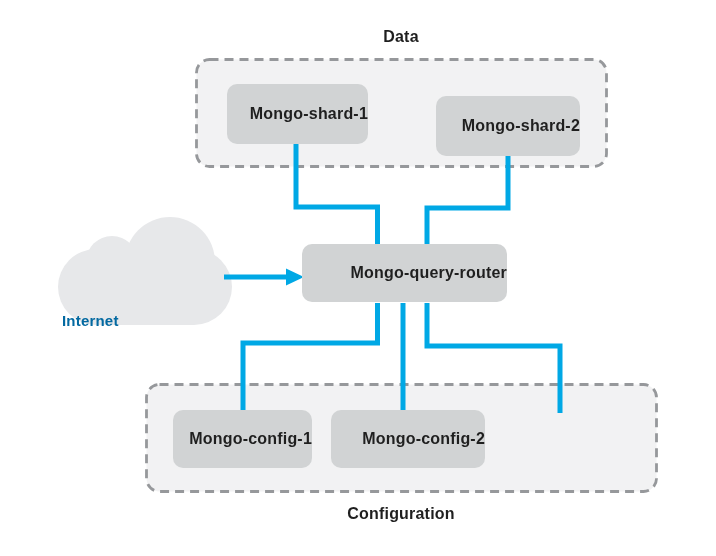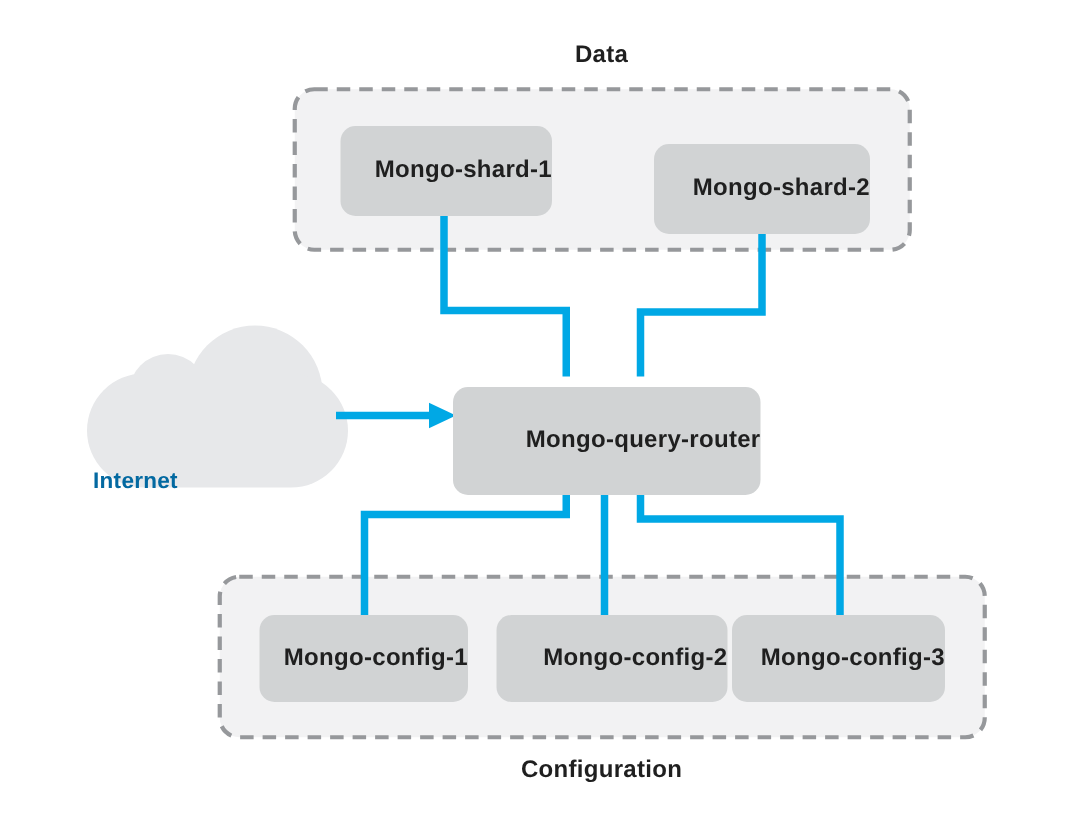--- a/index.html
+++ b/index.html
@@ -92,29 +92,26 @@
   <div class="cloud-label" style="left:62px; top:276px; width:160px;">Internet</div>
 
   <div class="node" style="left:227px; top:84px; width:141px; height:60px;">
     <span>Mongo-shard-1</span>
   </div>
 
   <div class="node" style="left:436px; top:96px; width:144px; height:60px;">
     <span>Mongo-shard-2</span>
   </div>
 
-  <div class="node" style="left:302px; top:258px; width:205px; height:72px;border-radius:10px;">
+  <div class="node" style="left:302px; top:244px; width:205px; height:58px;border-radius:10px;">
     <span>Mongo-query-router</span>
   </div>
 
   <div class="node" style="left:173px; top:410px; width:139px; height:58px;">
     <span>Mongo-config-1</span>
   </div>
 
   <div class="node" style="left:331px; top:410px; width:142px; height:58px;padding-left:12px;">
     <span>Mongo-config-2</span>
   </div>
 
-  <div class="node" style="left:488px; top:410px; width:142px; height:58px;">
-    <span>Mongo-config-3</span>
-  </div>
 
 </div>
 
 </body></html>

